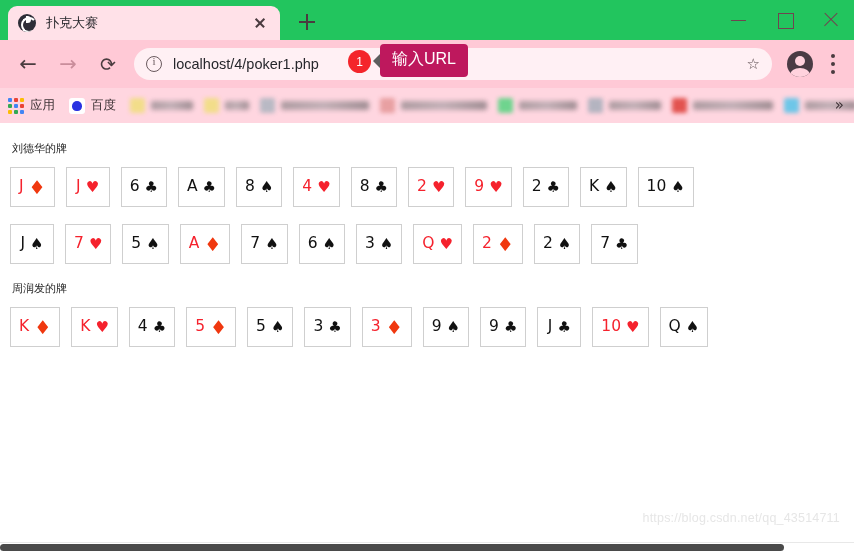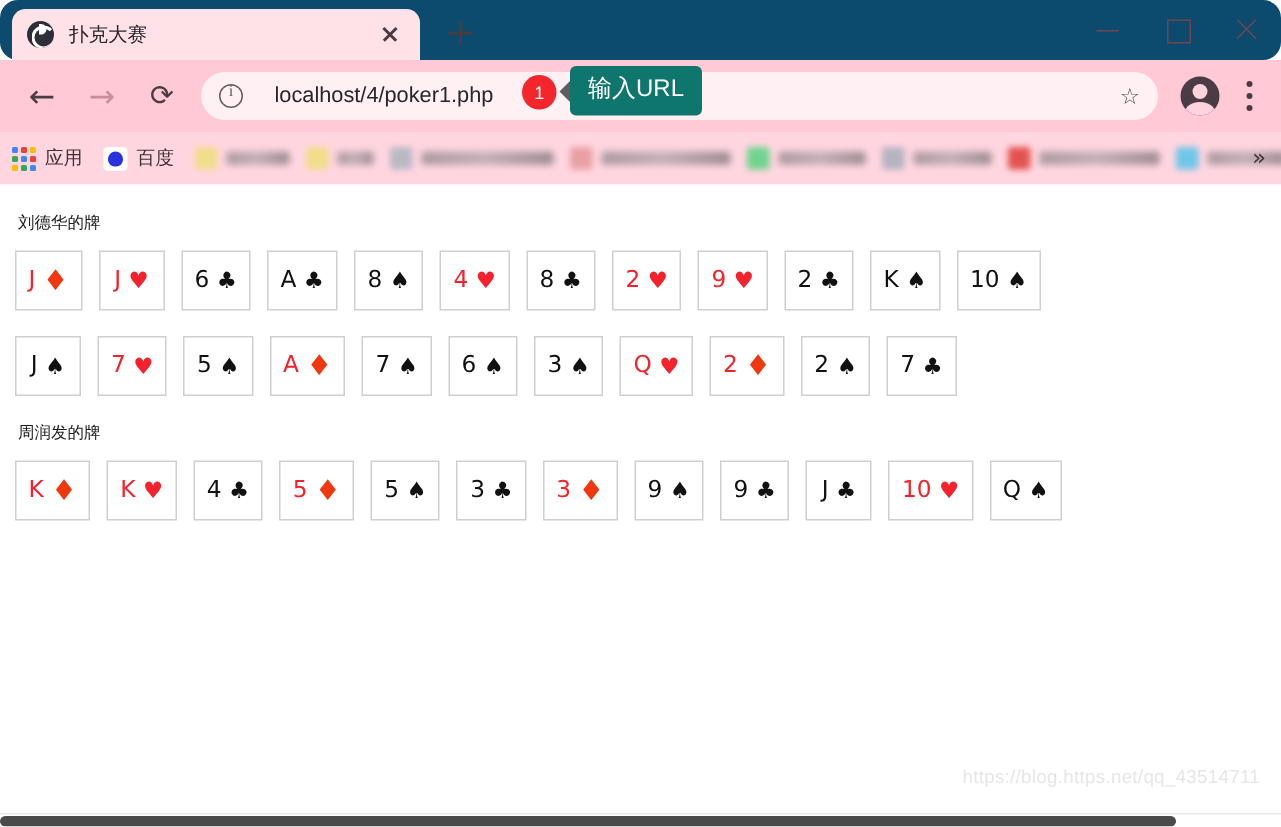--- a/index.html
+++ b/index.html
@@ -7,22 +7,22 @@
     width: 854px; height: 551px;
     overflow: hidden;
     font-family: "Liberation Sans", "DejaVu Sans", sans-serif;
   }
   body { background: #ffffff; }
 
   .window { width: 854px; height: 551px; position: relative; background: #fff; }
 
   
   .tabstrip {
-    height: 40px; background: #0c4a6e; position: relative;
-    display: flex; align-items: flex-end; border-radius: 12px;
+    height: 40px; background: #22c55e; position: relative;
+    display: flex; align-items: flex-end;
   }
   .tab {
     margin-left: 8px; width: 272px; height: 34px;
     background: #ffe1e8; border-radius: 9px 9px 0 0;
     display: flex; align-items: center; padding: 0 10px;
     position: relative;
   }
   .tab-fav {
     width: 18px; height: 18px; border-radius: 50%;
     background: #2e2e38; flex: 0 0 auto; margin-right: 10px;
@@ -114,21 +114,21 @@
     border-radius: 50%; position: relative; flex: 0 0 auto;
     margin-right: 11px;
   }
   .info-icon::before {
     content: "i"; position: absolute; left: 0; right: 0; top: -2px;
     text-align: center; font-size: 11px; color: #6a5a5e;
     font-family: "Liberation Serif", serif;
   }
   .url-text {
     font-size: 14.5px; color: #26262b; white-space: nowrap;
-    flex: 1 1 auto; overflow: hidden; margin-left: 10px;
+    flex: 1 1 auto; overflow: hidden;
   }
   .star {
     color: #5a4a4e; font-size: 15px; flex: 0 0 auto;
     font-family: "DejaVu Sans", sans-serif;
   }
   .profile {
     width: 26px; height: 26px; border-radius: 50%;
     background: #4a3b44; flex: 0 0 auto; margin: 0 7px;
     position: relative; overflow: hidden;
   }
@@ -154,21 +154,21 @@
   
   .badge {
     position: absolute; left: 348px; top: 50px;
     width: 23px; height: 23px; border-radius: 50%;
     background: #f4252b; color: #fff; font-size: 12px;
     display: flex; align-items: center; justify-content: center;
     font-family: "Liberation Sans", sans-serif; z-index: 40;
   }
   .callout {
     position: absolute; left: 380px; top: 44px;
-    background: #0f766e; color: #ffffff;
+    background: #be185d; color: #ffffff;
     padding: 5px 12px 7px 12px; border-radius: 4px;
     font-size: 16px; z-index: 39; white-space: nowrap;
   }
   .callout::before {
     content: ""; position: absolute; left: -7px; top: 10px;
     border-top: 7px solid transparent;
     border-bottom: 7px solid transparent;
     border-right: 7px solid #5e5e5e;
   }
 
@@ -501,19 +501,19 @@
           <div class="card red">
             <span class="rank">10</span>
             <span class="suit">♥</span>
           </div>
           <div class="card black">
             <span class="rank">Q</span>
             <span class="suit">♠</span>
           </div>
         </div>
       </div>
-    <div class="watermark">https://blog.https.net/qq_43514711</div>
+    <div class="watermark">https://blog.csdn.net/qq_43514711</div>
   </div>
 
   <div class="bottombar">
     <div class="thumb"></div>
   </div>
 </div>
 
 </body></html>

